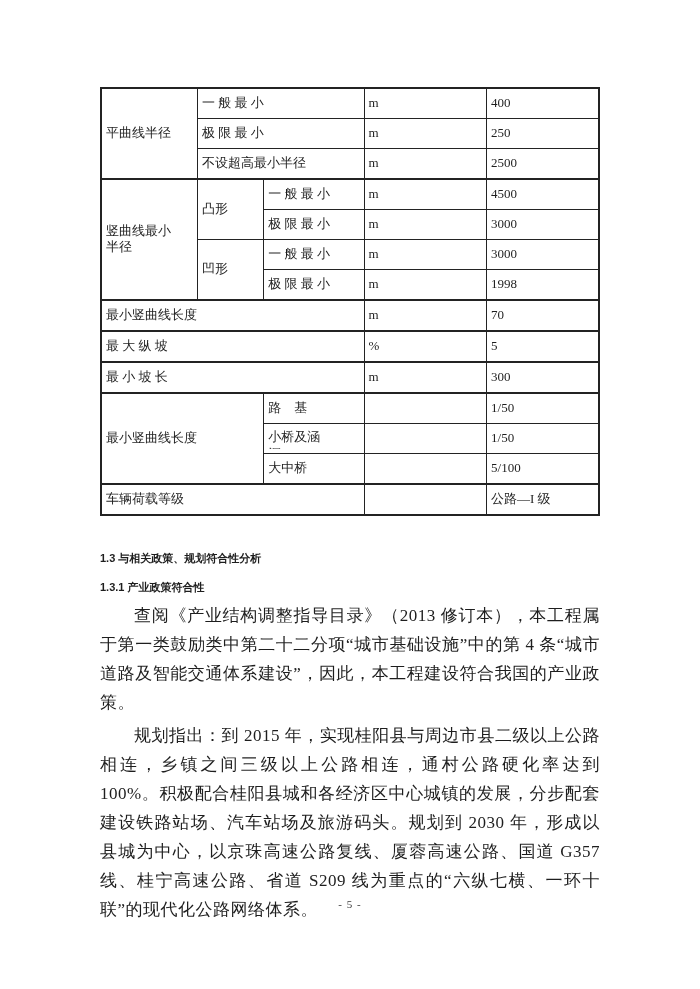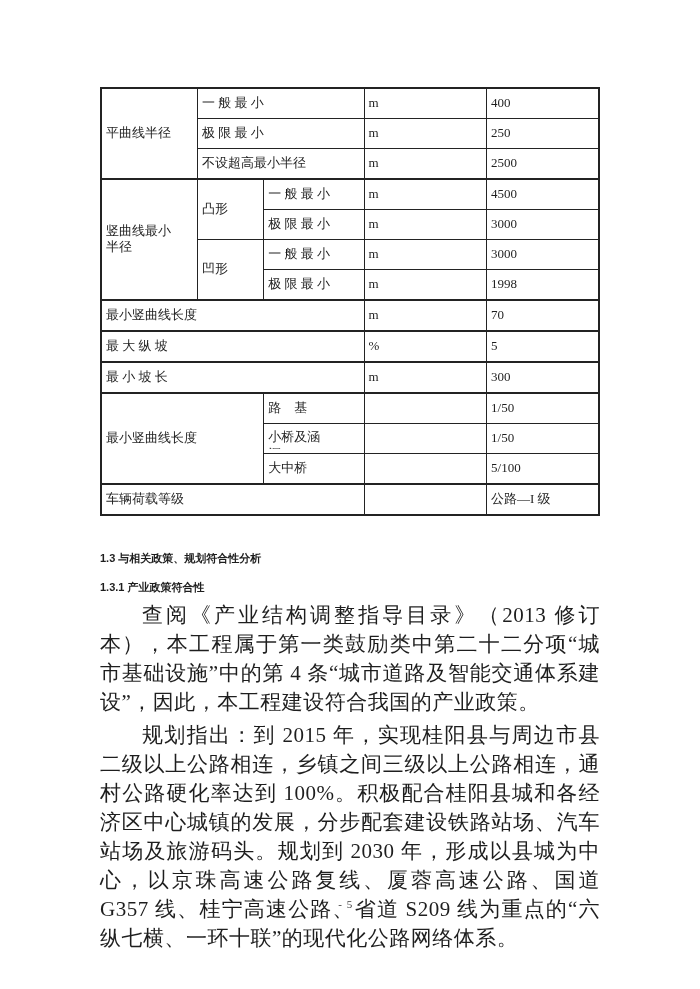--- a/index.html
+++ b/index.html
@@ -42,21 +42,21 @@
     line-height: 20px;
     margin: 0;
   }
   .h13  { margin-top: 32px; }
   .h131 { margin-top: 9px; }
   .h132 { margin-top: 4px; }
 
   p.body {
     margin: 0;
     margin-top: 4px;
-    font-size: 21px;
+    font-size: 17px;
     line-height: 29px;
     text-align: justify;
     text-indent: 2em;
     letter-spacing: 0.5px;
   }
 
   .footer {
     position: absolute;
     left: 0; right: 0;
     top: 898px;

